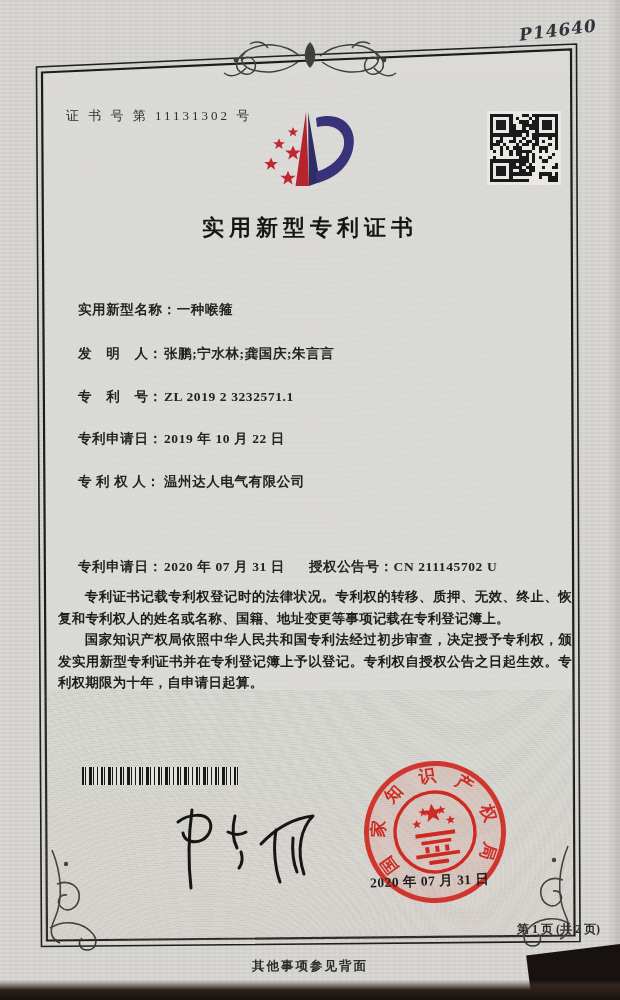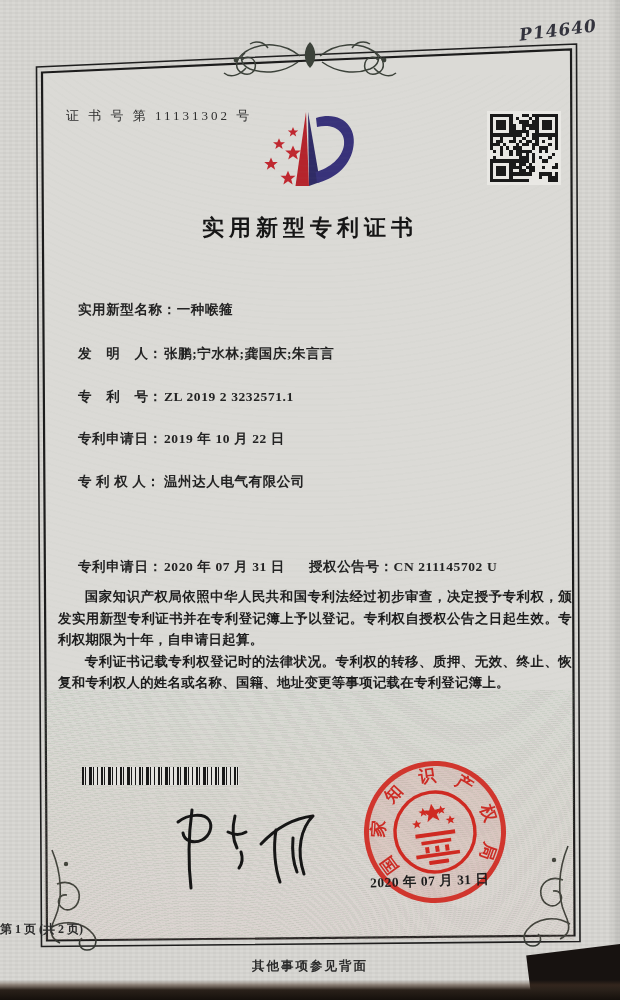--- a/index.html
+++ b/index.html
@@ -61,21 +61,21 @@
   .seal-ring { position:absolute; inset:4px; border:5px solid rgba(207,42,34,.92); border-radius:50%;
     background:radial-gradient(circle, rgba(222,80,66,.10) 55%, rgba(222,80,66,.16) 100%); }
   .seal-arc { position:absolute; inset:0; }
   .seal-arc span { position:absolute; left:50%; top:50%; width:22px; height:22px; margin:-11px;
     text-align:center; font-size:17px; font-weight:700; color:rgba(203,36,28,.95); line-height:22px; }
   .seal-emblem { position:absolute; left:50%; top:50%; transform:translate(-50%,-50%); }
 
   .seal-date { left:370px; top:872px; width:140px; font-size:13.5px; font-weight:700;
     color:#1c1c1c; letter-spacing:.5px; transform:rotate(-2deg); z-index:7; white-space:nowrap; }
 
-  .page-info { left:0; top:921px; width:600px; text-align:left; font-size:12px; font-weight:700; color:#2c2c2c; }
+  .page-info { left:0; top:921px; width:600px; text-align:right; font-size:12px; font-weight:700; color:#2c2c2c; }
   .back-note { left:0; top:958px; width:620px; text-align:center; font-size:12.5px; font-weight:700;
     color:#2a2a2a; letter-spacing:2px; }
 
   
   .edge-bottom { position:absolute; left:0; bottom:0; width:620px; height:20px; z-index:10;
     background:linear-gradient(180deg, rgba(0,0,0,0) 0, rgba(74,54,40,.55) 5px, #2a211a 10px, #15100c 20px); }
   .edge-corner { position:absolute; right:-30px; bottom:-18px; width:120px; height:70px; z-index:10;
     background:#171210; transform:rotate(-7deg); }
   .edge-right { position:absolute; right:0; top:0; width:12px; height:1000px; z-index:9;
     background:linear-gradient(90deg, rgba(0,0,0,0), rgba(0,0,0,.10)); }
@@ -405,22 +405,22 @@
     <span class="lab">专利申请日：</span><span>2019 年 10 月 22 日</span>
   </div>
   <div class="txt row r4">
     <span class="lab">专 利 权 人：</span><span>温州达人电气有限公司</span>
   </div>
   <div class="txt row r6">
     <span class="lab">专利申请日：</span><span>2020 年 07 月 31 日</span><span class="grant-no"><span>授权公告号：</span><span>CN 211145702 U</span></span>
   </div>
 
   <div class="txt paras">
+    <p>专利证书记载专利权登记时的法律状况。专利权的转移、质押、无效、终止、恢复和专利权人的姓名或名称、国籍、地址变更等事项记载在专利登记簿上。</p>
     <p>国家知识产权局依照中华人民共和国专利法经过初步审查，决定授予专利权，颁发实用新型专利证书并在专利登记簿上予以登记。专利权自授权公告之日起生效。专利权期限为十年，自申请日起算。</p>
-    <p>专利证书记载专利权登记时的法律状况。专利权的转移、质押、无效、终止、恢复和专利权人的姓名或名称、国籍、地址变更等事项记载在专利登记簿上。</p>
   </div>
 
   <div class="barcode"></div>
 
 
   <svg class="sig-svg" width="180" height="105" viewBox="0 0 180 105">
     <g stroke="#161616" stroke-width="3" fill="none" stroke-linecap="round" stroke-linejoin="round">
       <path d="M34 18 c-3 22 -4 52 -1 78"></path>
       <path d="M20 30 c10 -8 26 -9 31 -2 c4 6 1 16 -7 20 c-8 4 -18 1 -19 -7"></path>
       <path d="M77 24 c-3 12 -2 24 2 32"></path>

